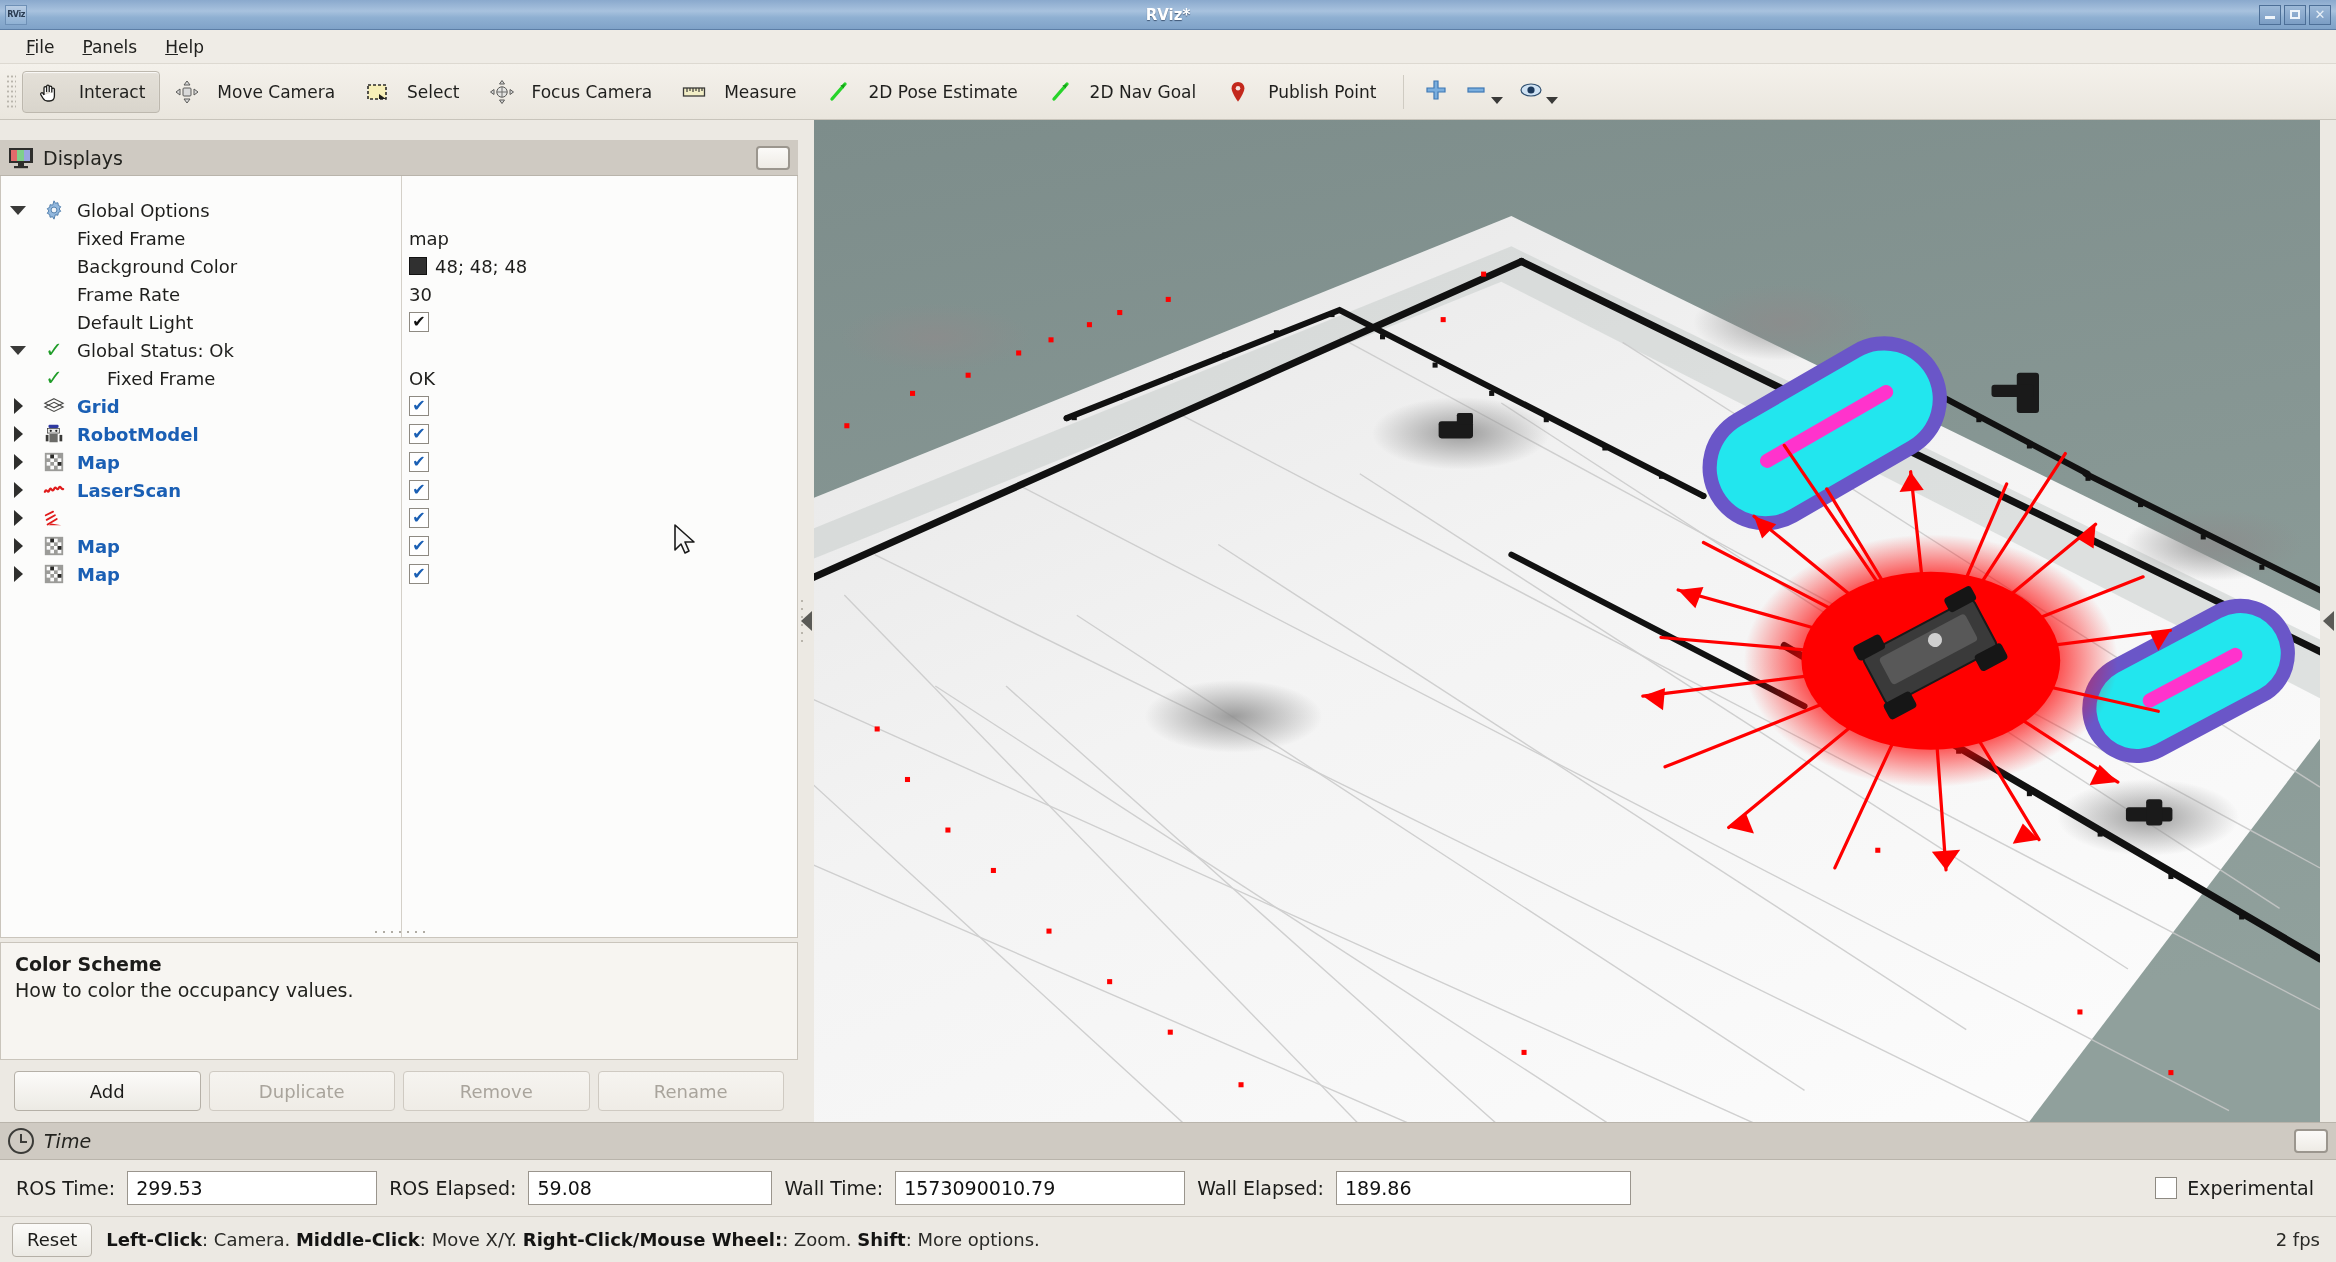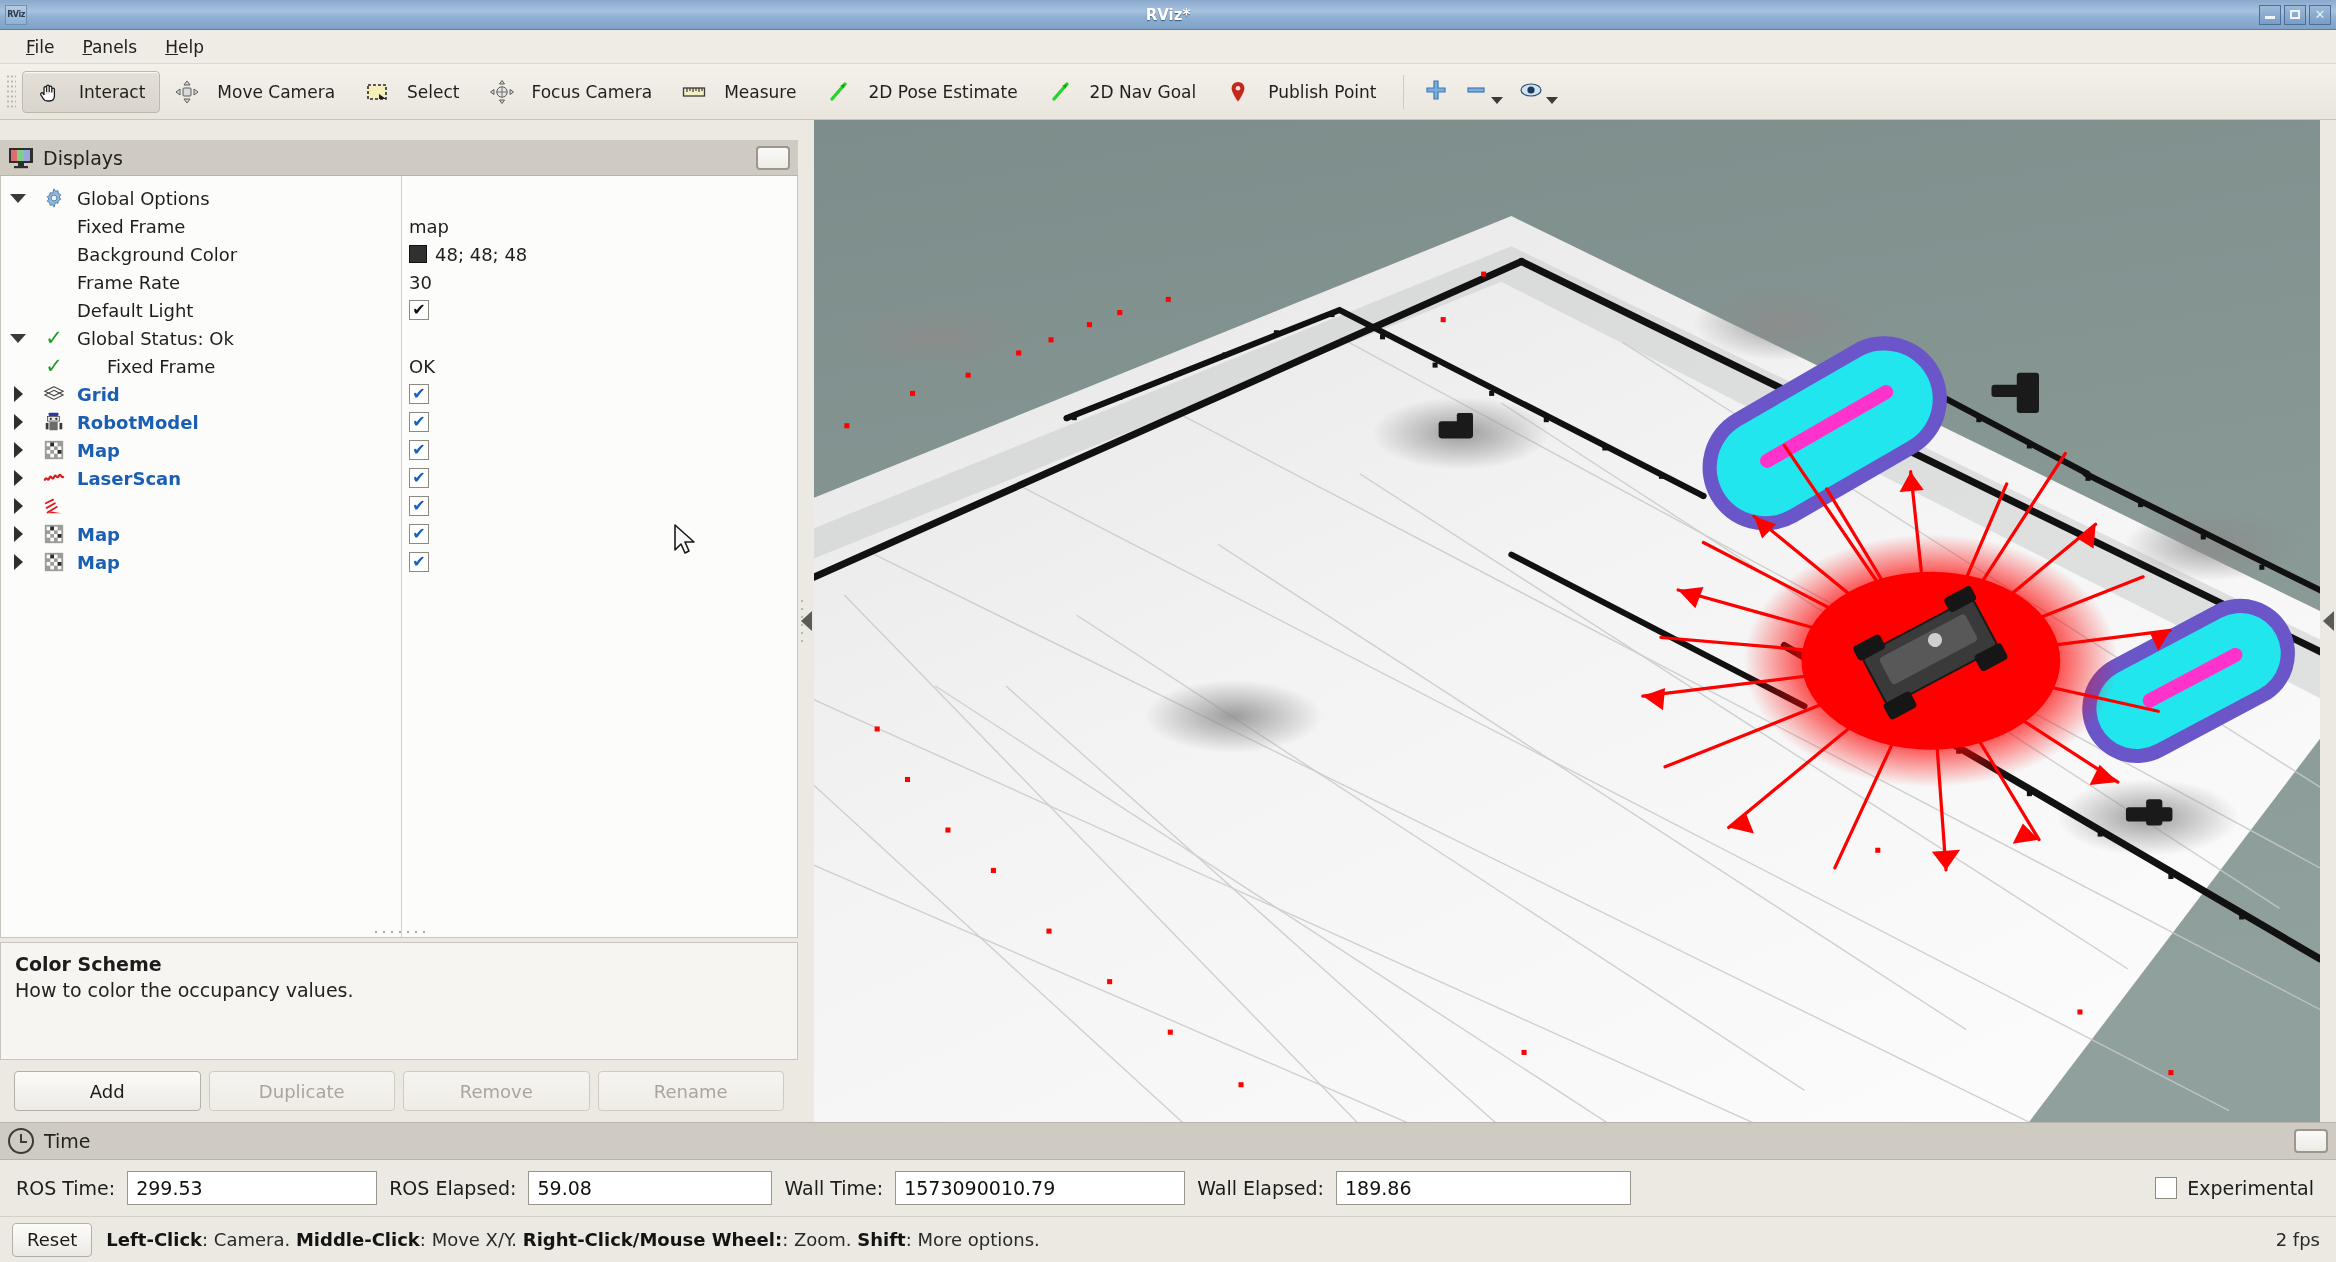--- a/index.html
+++ b/index.html
@@ -121,21 +121,21 @@
   }
 
   .tree-wrap {
     flex: 1 1 auto; background: #fcfcfb; position: relative;
     border: 1px solid #cac5bc; border-top: 0; overflow: hidden;
   }
   .tree-colsplit {
     position: absolute; top: 0; bottom: 0; left: 400px;
     width: 1px; background: #d4d0c8;
   }
-  .tree { position: relative; padding-top: 8px; }
+  .tree { position: relative; padding-top: 20px; }
   .trow {
     display: flex; align-items: center; height: 28px;
     font-size: 18px; color: #1e1e1c;
   }
   .trow .arrow-cell { width: 34px; flex:0 0 34px; display:flex; align-items:center; justify-content:center; }
   .arrow-down { width:0;height:0;border-left:8px solid transparent;border-right:8px solid transparent;border-top:9px solid #3a3a38; }
   .arrow-right { width:0;height:0;border-top:8px solid transparent;border-bottom:8px solid transparent;border-left:9px solid #2f2f2d; }
   .trow .icon-cell { width: 38px; flex:0 0 38px; display:flex; align-items:center; justify-content:center; }
   .trow .label-cell { flex: 1 1 auto; padding-left: 4px; }
   .trow .value-cell {
@@ -202,21 +202,21 @@
   .viewport {
     flex: 1 1 auto; position: relative; overflow: hidden;
     background: #7f8f8c;
   }
   .vp-canvas { position:absolute; inset:0; }
 
   
   .time-header {
     height: 38px; flex: 0 0 38px; background: #cfcac2;
     display: flex; align-items: center; padding: 0 8px;
-    border-top: 1px solid #b9b4ab; border-bottom: 1px solid #b9b4ab;
+    border-top: 1px solid #b9b4ab; border-bottom: 1px solid #b9b4ab; font-style: italic;
   }
   .time-header .clock {
     width: 26px; height: 26px; border: 2px solid #3b3b38; border-radius: 50%;
     margin-right: 10px; position: relative;
   }
   .time-header .clock::before { content:''; position:absolute; left:10px; top:4px; width:2px; height:9px; background:#3b3b38; }
   .time-header .clock::after { content:''; position:absolute; left:10px; top:11px; width:7px; height:2px; background:#3b3b38; }
   .time-header .ttitle { font-size: 19px; color: #23231f; }
   .time-float-btn {
     margin-left: auto; width: 34px; height: 24px;

